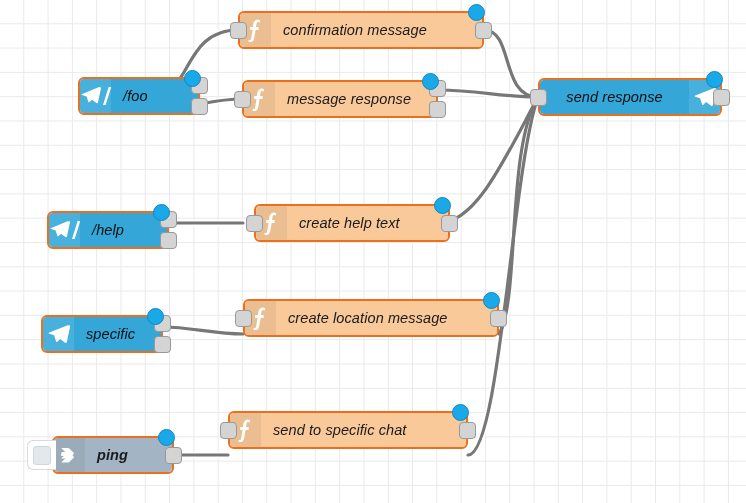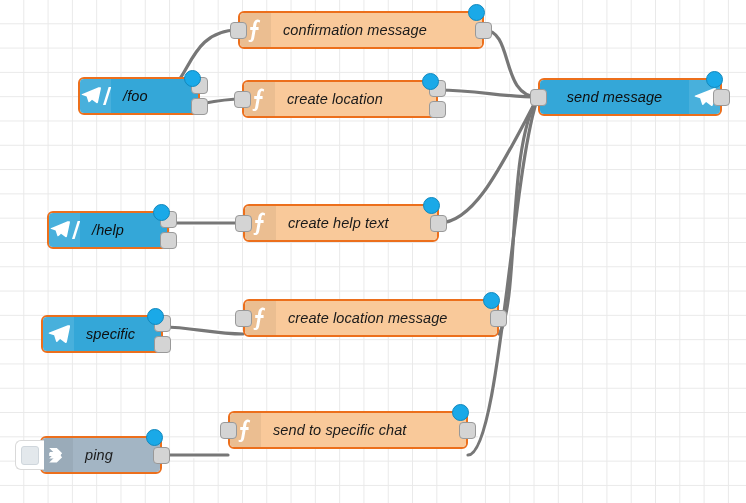--- a/index.html
+++ b/index.html
@@ -186,55 +186,55 @@
         <div class="port out p2of2"></div>
         <div class="status-dot"></div>
       </div>
       <div class="node node-fn" style="left: 242px; top: 80px; width: 196px;">
         <div class="node-body">
           <div class="icon-box">
             <svg class="glyph" width="19" height="24" viewBox="0 0 19 24">
               <path d="M14.2 2.6c-1-0.9-2.4-1.3-3.7-0.9C8.7 2.3 7.6 4 7.3 6.2L6.9 9H4.2v2.9h2.4l-1.5 8.6c-0.2 1.1-0.7 1.6-1.4 1.6-0.4 0-0.8-0.1-1.1-0.3v2.0c0.6 0.2 1.2 0.3 1.8 0.3 2.0 0 3.3-1.3 3.8-4.0l1.4-8.2h3.0V9h-2.6l0.4-2.6c0.2-1.3 0.7-2.1 1.5-2.3 0.6-0.1 1.2 0.1 1.7 0.6z" fill="#ffffff"></path>
             </svg>
           </div>
-          <div class="node-label left-align">create location</div>
+          <div class="node-label left-align">message response</div>
         </div>
         <div class="port in"></div>
         <div class="port out p2of1"></div>
         <div class="port out p2of2"></div>
         <div class="status-dot"></div>
       </div>
       <div class="node node-tg" style="left: 538px; top: 78px; width: 184px;">
         <div class="node-body">
           <div class="icon-box right">
             <svg class="glyph" width="22" height="20" viewBox="0 0 22 20">
               <path d="M20.4 1.1 1.3 8.6c-0.9 0.35-0.85 1.0 0.0 1.25l4.8 1.5 1.85 5.7c0.22 0.62 0.12 0.86 0.78 0.86 0.5 0 0.73-0.23 1.0-0.5 0.18-0.18 1.22-1.2 2.4-2.34l4.95 3.66c0.9 0.5 1.56 0.24 1.78-0.84l3.2-15.1c0.33-1.32-0.5-1.92-1.66-1.39z" fill="#ffffff"></path>
             </svg>
           </div>
-          <div class="node-label">send message</div>
+          <div class="node-label">send response</div>
         </div>
         <div class="port in"></div>
         <div class="port out"></div>
         <div class="status-dot"></div>
       </div>
       <div class="node node-tg" style="left: 47px; top: 211px; width: 122px;">
         <div class="node-body">
           <div class="icon-box">
             <svg class="glyph" width="30" height="20" viewBox="0 0 30 20">
               <path d="M18.2 1.1 1.3 7.9c-0.85 0.33-0.8 0.95 0.0 1.18l4.3 1.35 1.65 5.1c0.2 0.56 0.1 0.78 0.7 0.78 0.45 0 0.66-0.2 0.9-0.45 0.16-0.16 1.1-1.07 2.15-2.1l4.42 3.27c0.8 0.45 1.4 0.22 1.6-0.75l2.85-13.5c0.3-1.18-0.45-1.72-1.5-1.24z" fill="#ffffff"></path>
               <path d="M27.6 1.0 22.0 19.0 24.6 19.0 30.2 1.0z" fill="#ffffff"></path>
             </svg>
           </div>
           <div class="node-label left-align">/help</div>
         </div>
         <div class="port out p2of1"></div>
         <div class="port out p2of2"></div>
         <div class="status-dot"></div>
       </div>
-      <div class="node node-fn" style="left: 243px; top: 204px; width: 196px; justify-content: flex-end;">
+      <div class="node node-fn" style="left: 254px; top: 204px; width: 196px; justify-content: flex-end;">
         <div class="node-body">
           <div class="icon-box">
             <svg class="glyph" width="19" height="24" viewBox="0 0 19 24">
               <path d="M14.2 2.6c-1-0.9-2.4-1.3-3.7-0.9C8.7 2.3 7.6 4 7.3 6.2L6.9 9H4.2v2.9h2.4l-1.5 8.6c-0.2 1.1-0.7 1.6-1.4 1.6-0.4 0-0.8-0.1-1.1-0.3v2.0c0.6 0.2 1.2 0.3 1.8 0.3 2.0 0 3.3-1.3 3.8-4.0l1.4-8.2h3.0V9h-2.6l0.4-2.6c0.2-1.3 0.7-2.1 1.5-2.3 0.6-0.1 1.2 0.1 1.7 0.6z" fill="#ffffff"></path>
             </svg>
           </div>
           <div class="node-label left-align">create help text</div>
         </div>
         <div class="port in"></div>
         <div class="port out"></div>
@@ -259,21 +259,21 @@
             <svg class="glyph" width="19" height="24" viewBox="0 0 19 24">
               <path d="M14.2 2.6c-1-0.9-2.4-1.3-3.7-0.9C8.7 2.3 7.6 4 7.3 6.2L6.9 9H4.2v2.9h2.4l-1.5 8.6c-0.2 1.1-0.7 1.6-1.4 1.6-0.4 0-0.8-0.1-1.1-0.3v2.0c0.6 0.2 1.2 0.3 1.8 0.3 2.0 0 3.3-1.3 3.8-4.0l1.4-8.2h3.0V9h-2.6l0.4-2.6c0.2-1.3 0.7-2.1 1.5-2.3 0.6-0.1 1.2 0.1 1.7 0.6z" fill="#ffffff"></path>
             </svg>
           </div>
           <div class="node-label left-align">create location message</div>
         </div>
         <div class="port in"></div>
         <div class="port out"></div>
         <div class="status-dot"></div>
       </div>
-      <div class="node node-inject" style="left: 40px; top: 436px; width: 122px;">
+      <div class="node node-inject" style="left: 52px; top: 436px; width: 122px; font-weight: bold;">
         <div class="node-body">
           <div class="icon-box">
             <svg class="glyph" width="22" height="22" viewBox="0 0 22 22">
               <path d="M2.2 4.0 h7.6 l5.4 5.2 -5.4 5.2 h-7.6 l5.4-5.2 z" fill="#ffffff"></path>
               <path d="M2.2 13.2 h7.6 l5.4 5.2 -5.4 5.2 h-7.6 l5.4-5.2 z" fill="#ffffff" transform="translate(0,-5.2)"></path>
               <rect x="2.2" y="9.0" width="11.5" height="3.0" fill="#ffffff"></rect>
             </svg>
           </div>
           <div class="node-label left-align">ping</div>
         </div>

